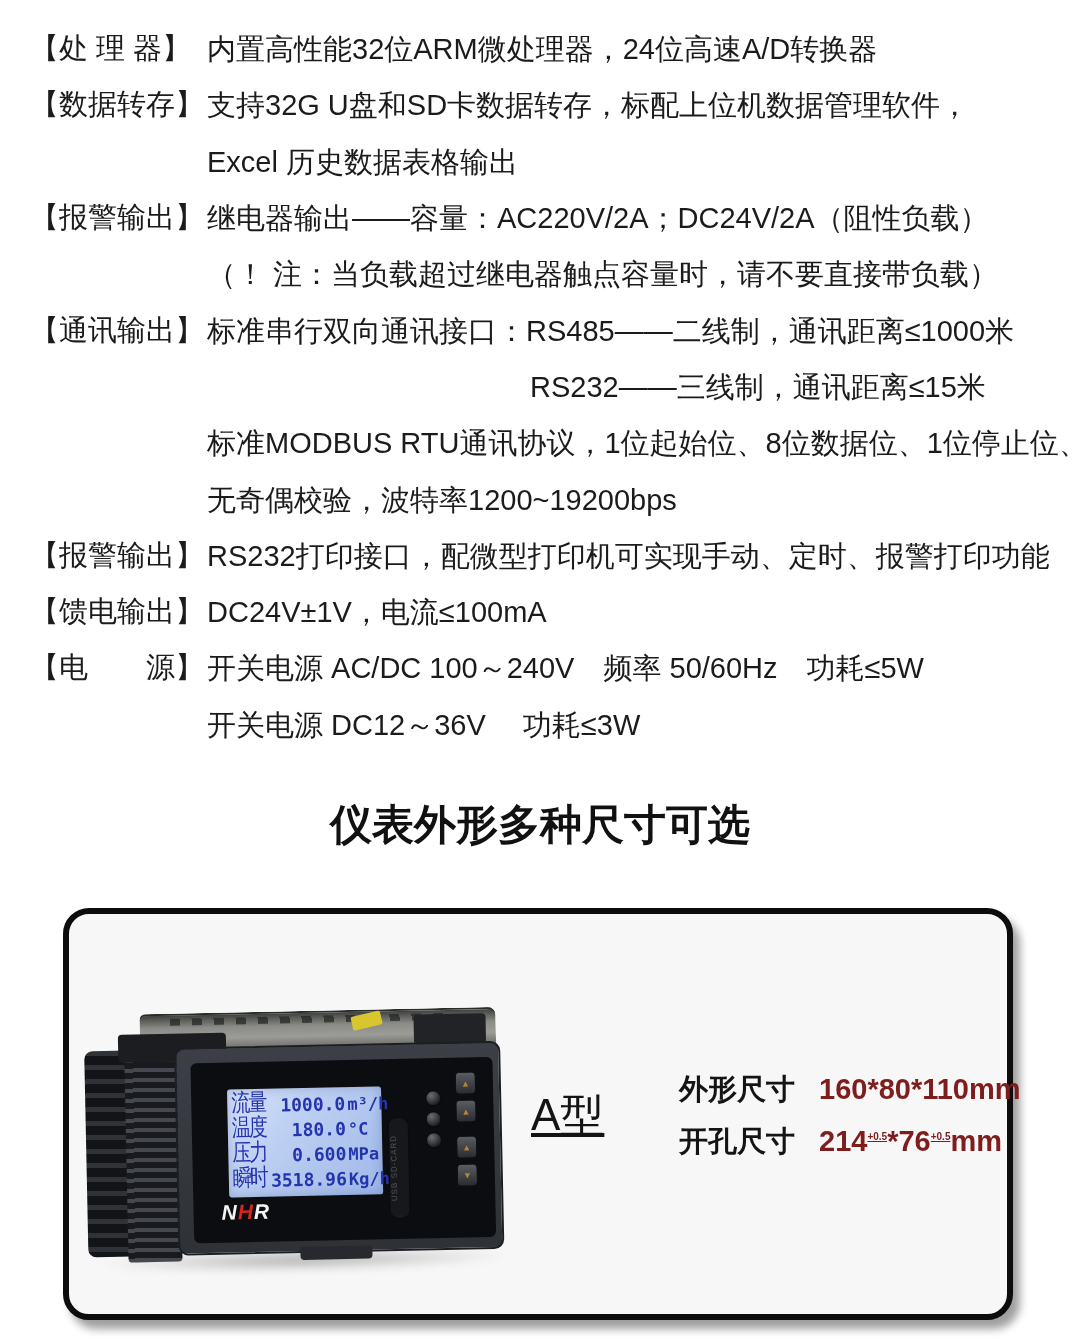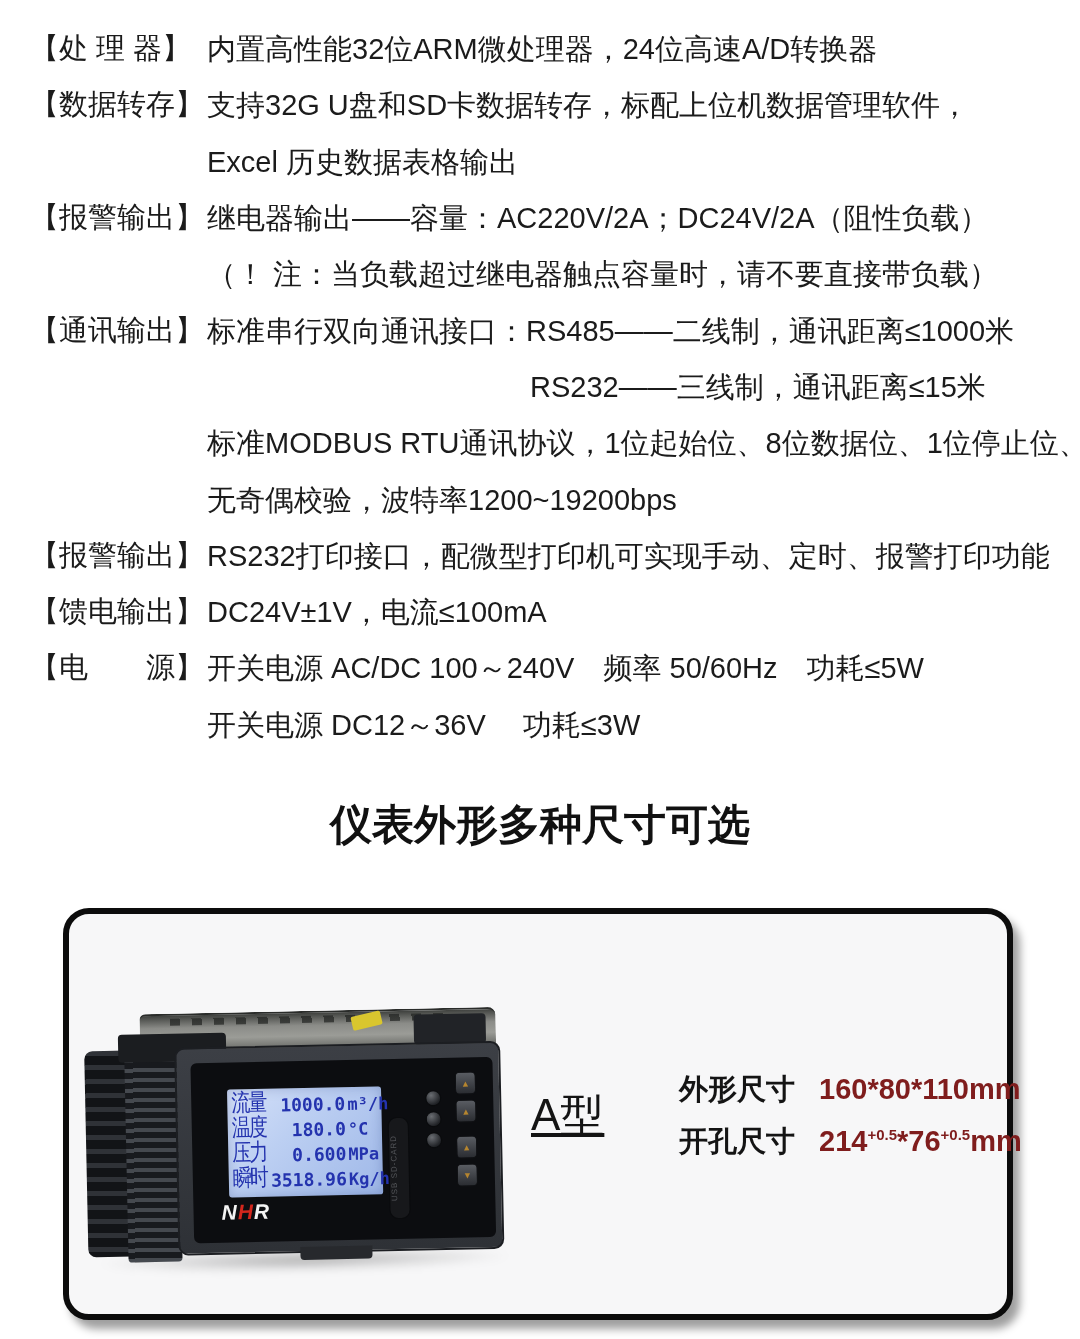--- a/index.html
+++ b/index.html
@@ -83,21 +83,21 @@
   .pbtn.b0 { top:64px; } .pbtn.b1 { top:92px; } .pbtn.b2 { top:128px; } .pbtn.b3 { top:156px; }
   .bottom-tab { position:absolute; left:212px; top:236px; width:72px; height:13px;
     background:#27292d; border-radius:0 0 4px 4px; }
 
   
   .model { position:absolute; left:462px; top:172px; font-size:44px; color:#141414;text-decoration:underline; }
   .dims { position:absolute; left:578px; top:156px;margin-left:32px; }
   .dim-row { display:flex; align-items:baseline; margin-bottom:12px; white-space:nowrap; }
   .dim-label { font-size:29px; font-weight:700; margin-right:24px; color:#141414; }
   .dim-value { font-size:29px; font-weight:700; color:#7f1d1d; }
-  .dim-value sup, .sup { font-size:15px; position:relative; top:-11px; font-weight:700; }
+  .dim-value sup, .sup { font-size:10px; position:relative; top:-11px; font-weight:700;text-decoration:underline; }
 </style>
 </head>
 <body>
 
 <div class="specs">
   <div class="spec-row">
     <span class="spec-label">【处 理 器】</span>
     <span class="spec-text">内置高性能32位ARM微处理器，24位高速A/D转换器</span>
   </div>
   <div class="spec-row">

